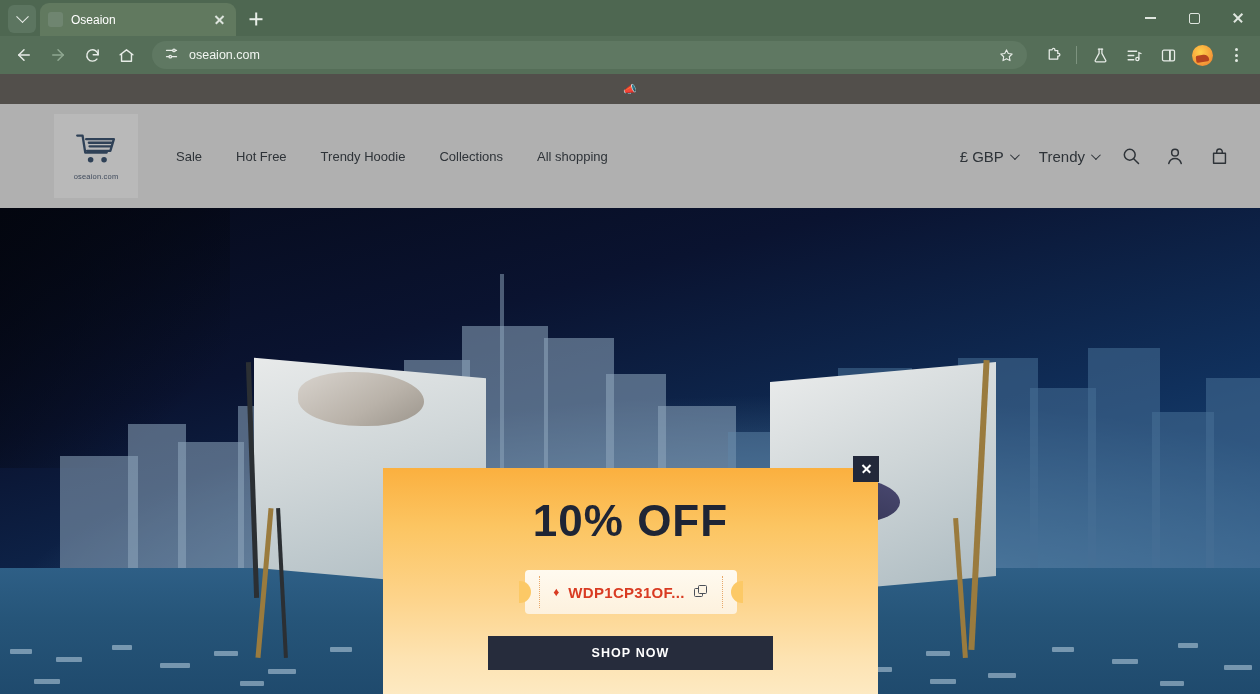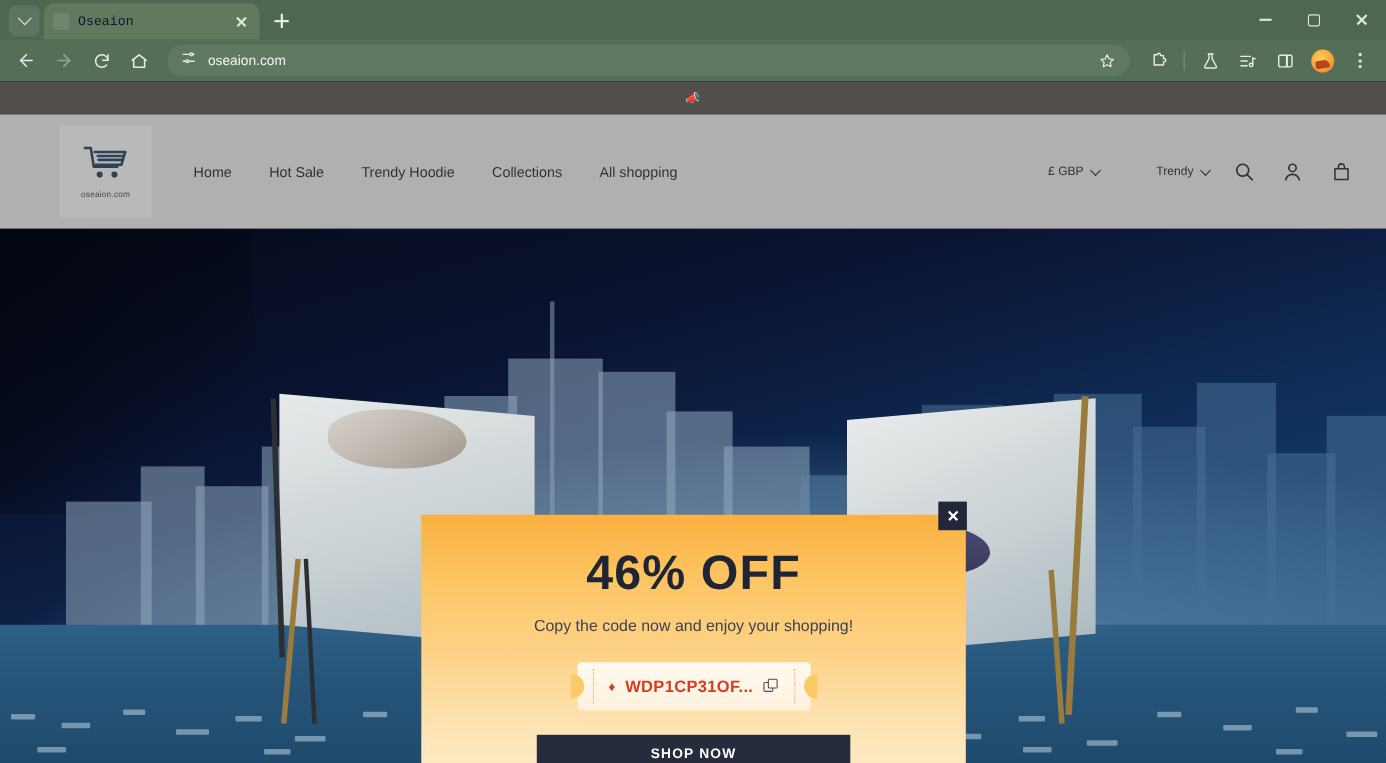--- a/index.html
+++ b/index.html
@@ -21,22 +21,22 @@
     background:#5c7560; display:flex; align-items:center; justify-content:center;
     flex:none;
   }
   .chev { width:9px; height:9px; border-right:1.6px solid #e7ece7; border-bottom:1.6px solid #e7ece7;
           transform:rotate(45deg) translate(-2px,-2px); }
   .tab {
     width:196px; height:33px; background:#61795f; border-radius:9px 9px 0 0;
     display:flex; align-items:center; padding:0 8px; gap:8px; flex:none;
   }
   .favicon { width:15px; height:15px; border-radius:3px; background:#6f8570; flex:none; }
-  .tab-title { font-size:12px; color:#0f172a; flex:1; white-space:nowrap;
-               overflow:hidden; text-overflow:ellipsis;font-family:Liberation Mono, monospace; }
+  .tab-title { font-size:12px; color:#ffffff; flex:1; white-space:nowrap;
+               overflow:hidden; text-overflow:ellipsis; }
   .tab-close { width:17px; height:17px; position:relative; flex:none; opacity:.92; }
   .tab-close::before, .tab-close::after {
     content:""; position:absolute; left:3px; top:8px; width:11px; height:1.5px;
     background:#e8eee8;
   }
   .tab-close::before { transform:rotate(45deg); }
   .tab-close::after  { transform:rotate(-45deg); }
   .newtab { width:28px; height:28px; margin:0 0 3px 6px; position:relative; flex:none; }
   .newtab::before, .newtab::after {
     content:""; position:absolute; background:#e8eee8; left:50%; top:50%;
@@ -93,21 +93,21 @@
     padding:0 30px 0 54px; position:relative;
   }
   .logo-box {
     width:84px; height:84px; background:#b9b9b9; display:flex; flex-direction:column;
     align-items:center; justify-content:center; gap:2px; flex:none;
   }
   .logo-sub { font-size:7.5px; color:#3f4a5c; letter-spacing:.2px; }
   .nav { display:flex; align-items:center; gap:34px; margin-left:38px; }
   .nav a { font-size:13px; color:#2e3338; text-decoration:none; white-space:nowrap; }
   .head-right { margin-left:auto; display:flex; align-items:center; gap:22px; }
-  .sel { display:flex; align-items:center; gap:6px; font-size:11px; color:#2e3338;margin-left:31px; }
+  .sel { display:flex; align-items:center; gap:6px; font-size:15px; color:#2e3338; }
   .sel .c { width:7px; height:7px; border-right:1.3px solid #2e3338; border-bottom:1.3px solid #2e3338;
             transform:rotate(45deg) translateY(-2px); }
   .hicon { width:22px; height:22px; display:flex; align-items:center; justify-content:center; }
 
   
   .hero { position:relative; height:486px; overflow:hidden; background:#0b1124; }
   .sky {
     position:absolute; inset:0;
     background:
       radial-gradient(120% 95% at 62% 88%, rgba(152,196,214,.95) 0%, rgba(110,160,190,.55) 22%, rgba(30,62,102,0) 52%),
@@ -324,22 +324,22 @@
             <path d="M13 8h31l-4 13H14"></path>
             <path d="M16 12h25M16.8 16h23.5"></path>
             <circle cx="18" cy="31" r="3.1" fill="#2f4157" stroke="none"></circle>
             <circle cx="33" cy="31" r="3.1" fill="#2f4157" stroke="none"></circle>
           </svg>
         </span>
         <span class="logo-sub">oseaion.com</span>
       </div>
 
       <nav class="nav">
-        <a href="#">Home</a>
-        <a href="#">Hot Sale</a>
+        <a href="#">Sale</a>
+        <a href="#">Hot Free</a>
         <a href="#">Trendy Hoodie</a>
         <a href="#">Collections</a>
         <a href="#">All shopping</a>
       </nav>
 
       <div class="head-right">
         <div class="sel">
           <span>£ GBP</span>
           <span class="c"></span>
         </div>
@@ -459,22 +459,21 @@
                   background:#d9bb93;"></div>
 
       <div class="hero-cta">
         <div class="cta">Shop this</div>
         <div class="cta">Shop all</div>
       </div>
 
       <div class="modal">
         <div class="modal-close"></div>
 
-        <div class="modal-title">46% OFF</div>
-        <div class="modal-sub">Copy the code now and enjoy your shopping!</div>
+        <div class="modal-title">10% OFF</div>
 
         <div class="ticket">
           <span class="ticket-notch l"></span>
           <span class="ticket-notch r"></span>
           <span class="tag-ico">♦</span>
           <span class="code">WDP1CP31OF...</span>
           <span class="copy-ico">
               <i></i>
               <b></b>
             </span>

